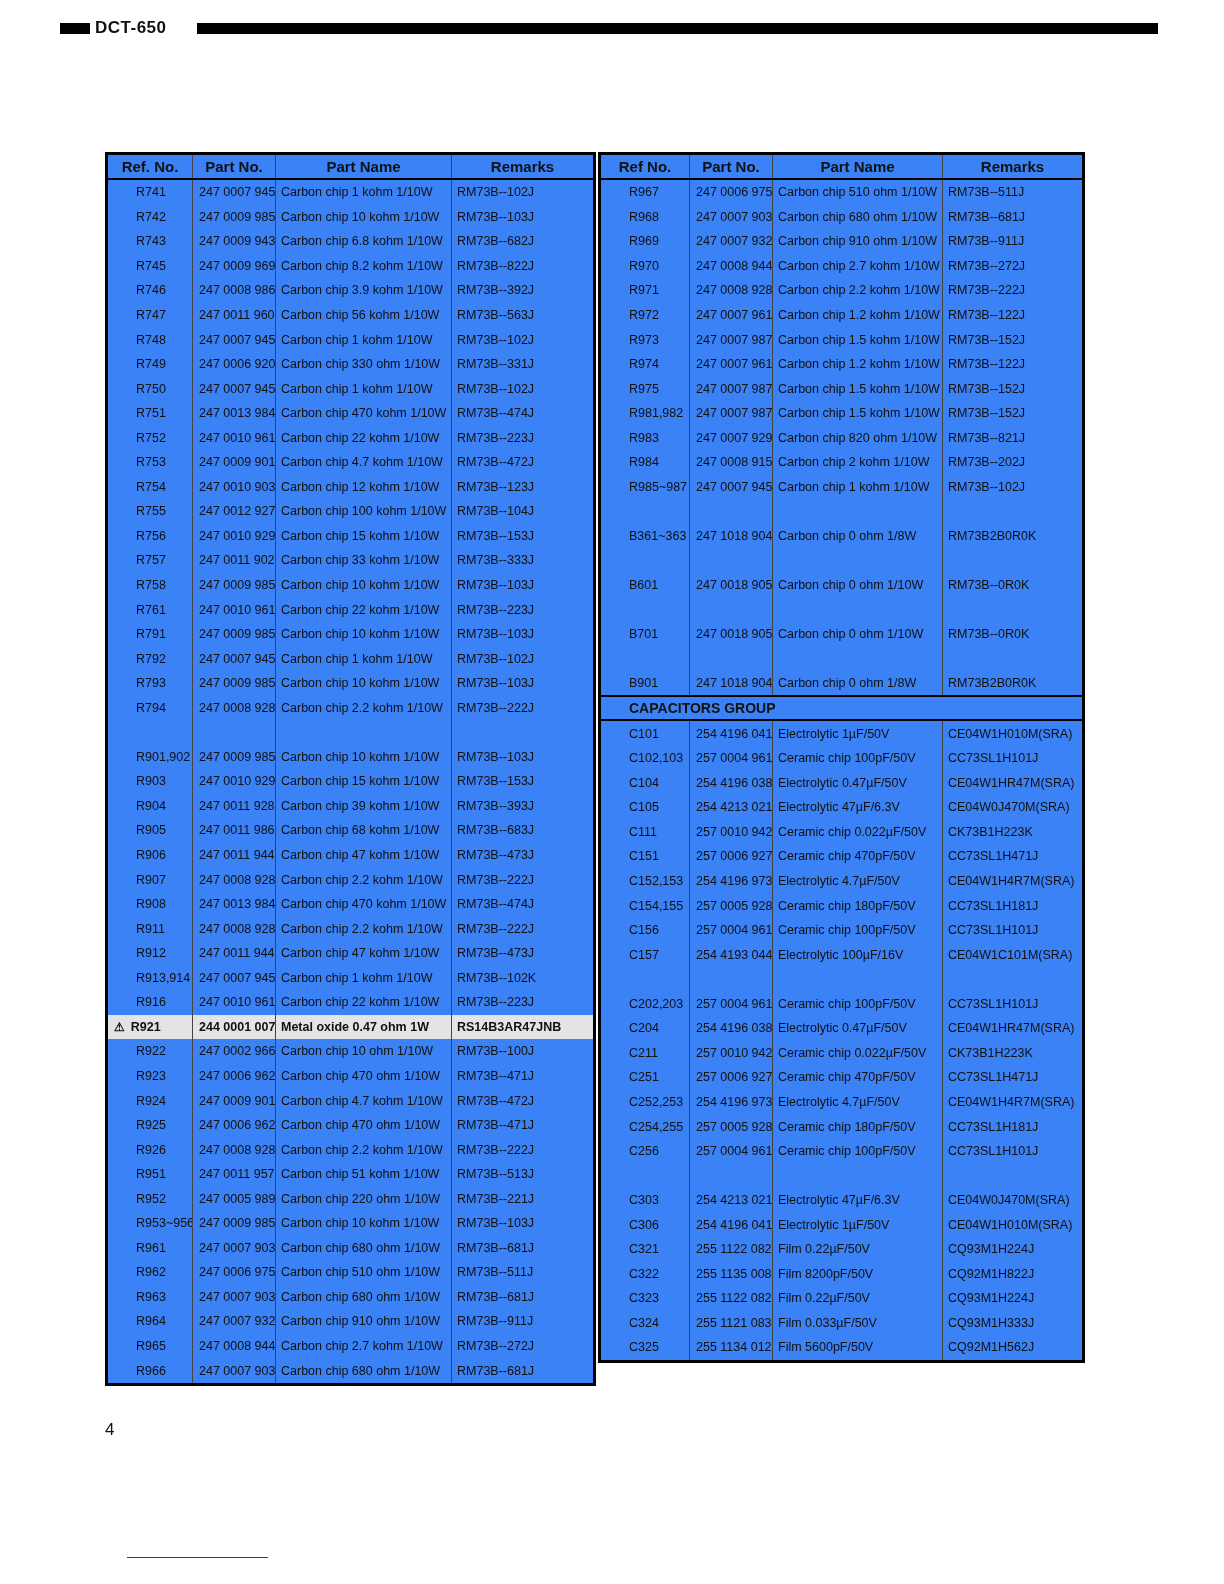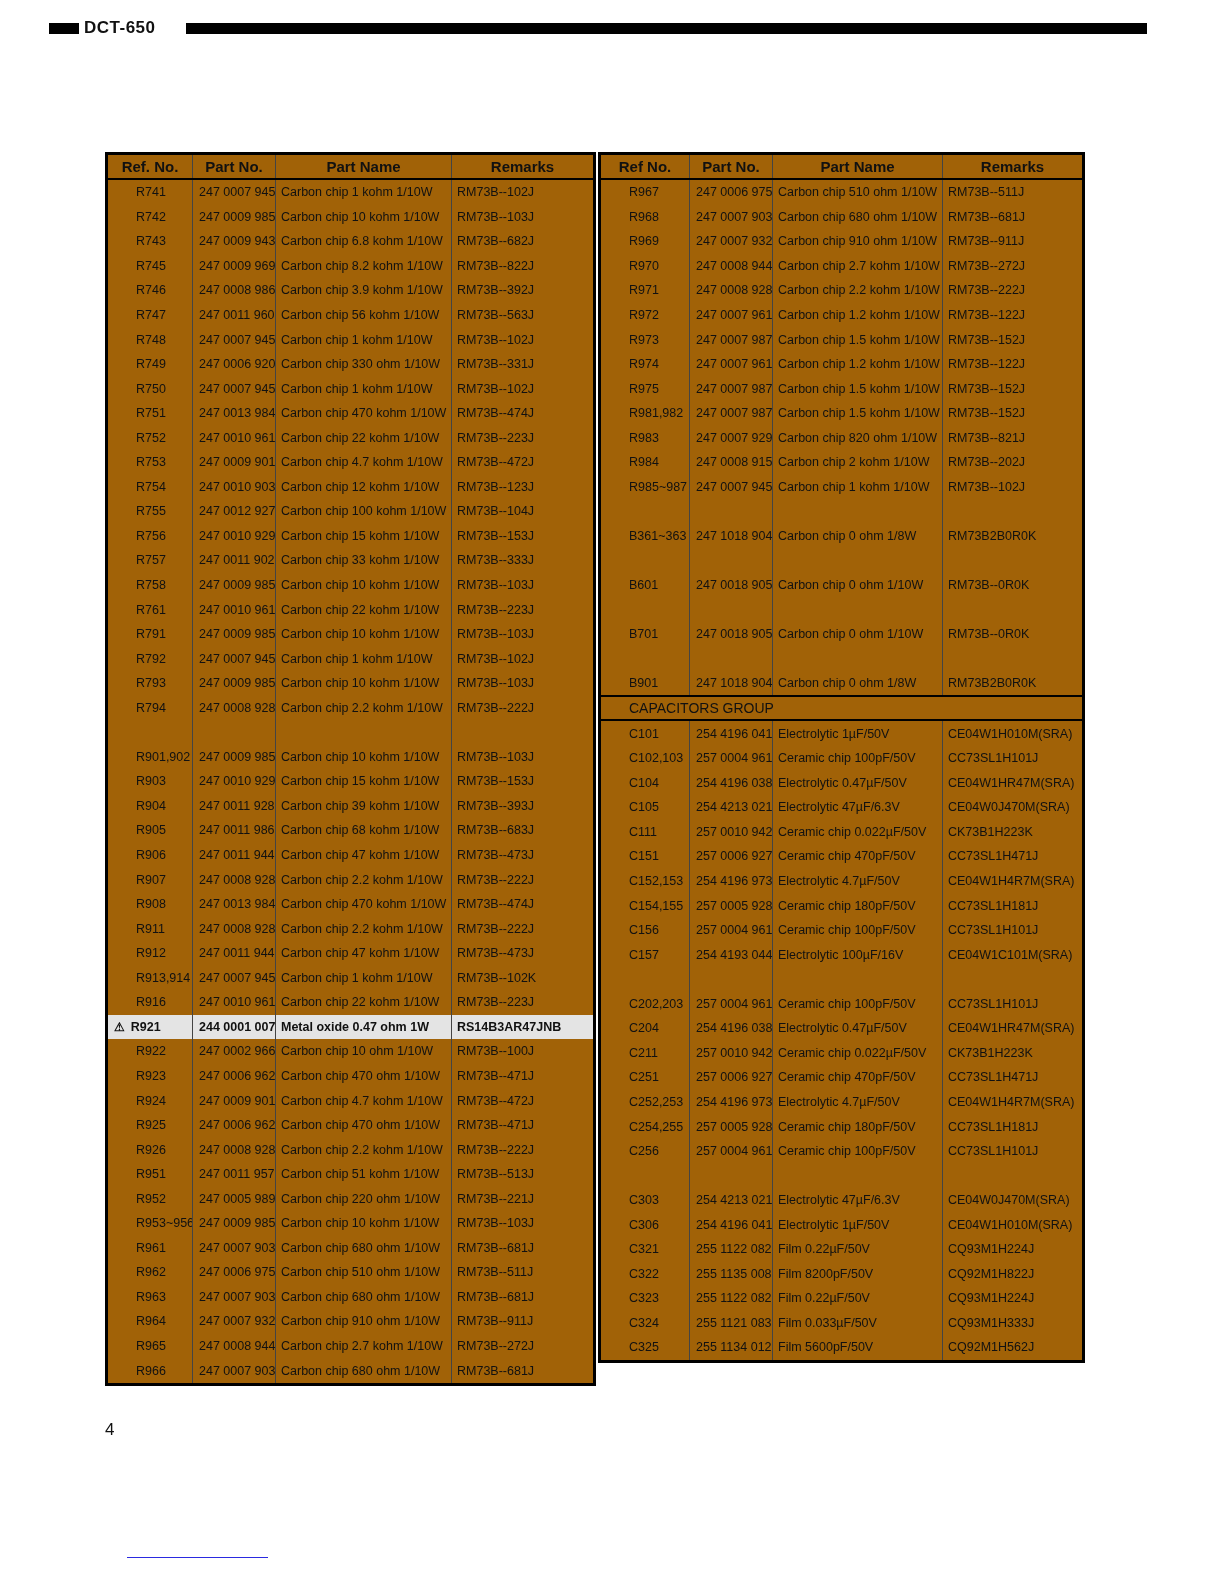--- a/index.html
+++ b/index.html
@@ -1,33 +1,33 @@
 <!DOCTYPE html>
 <html><head>
 <meta charset="utf-8">
 <style>
   html, body { margin: 0; padding: 0; background: #ffffff; }
   body { width: 1224px; height: 1584px; position: relative; overflow: hidden;
          font-family: "Liberation Sans", sans-serif; color: #111; }
-  .topbar { position: absolute; top: 20px; left: 49px; width: 1098px; height: 16px; }
+  .topbar { position: absolute; top: 20px; left: 60px; width: 1098px; height: 16px; }
   .topbar .block { position: absolute; left: 0; top: 3px; width: 30px; height: 11px; background: #000; }
   .topbar .model { position: absolute; left: 35px; top: -1px; font-weight: bold; font-size: 17px; letter-spacing: 0.5px; line-height: 18px; }
   .topbar .rule { position: absolute; left: 137px; right: 0; top: 3px; height: 11px; background: #000; }
 
-  .tbl { position: absolute; border: 3px solid #000; border-collapse: collapse; table-layout: fixed; background: #a16207; }
+  .tbl { position: absolute; border: 3px solid #000; border-collapse: collapse; table-layout: fixed; background: #3b82f6; }
   .tbl td, .tbl th { padding: 0; font-size: 12.5px; white-space: nowrap; overflow: hidden; height: 24.55px; }
   .tbl th { font-size: 15px; font-weight: bold; height: 23px; border-bottom: 2px solid #000; text-align: center; }
   .tbl th + th, .tbl td + td { border-left: 1.5px solid #444; }
   .tbl td.ref { padding-left: 28px; }
   .tbl td.pno { padding-left: 6px; }
   .tbl td.pname { padding-left: 5px; }
   .tbl td.rem { padding-left: 5px; }
   .tbl tr.safety td { background: #e4e4e4; font-weight: bold; }
   .tbl tr.safety td.ref { padding-left: 6px; }
-  .tbl tr.group td { font-weight: normal; font-size: 14px; padding-left: 28px; border-top: 2px solid #000; border-bottom: 2px solid #000; height: 22px; }
+  .tbl tr.group td { font-weight: bold; font-size: 14px; padding-left: 28px; border-top: 2px solid #000; border-bottom: 2px solid #000; height: 22px; }
   .warn { font-size: 12px; margin-right: 6px; }
 
   #left { left: 105px; top: 152px; width: 488px; }
   #right { left: 598px; top: 152px; width: 484px; }
 
   .pagenum { position: absolute; left: 105px; top: 1420px; font-size: 17px; }
   .bottomlink { position: absolute; left: 127px; top: 1557px; width: 141px; height: 1px; background: #2a2ae0; }
 </style>
 </head>
 <body>

